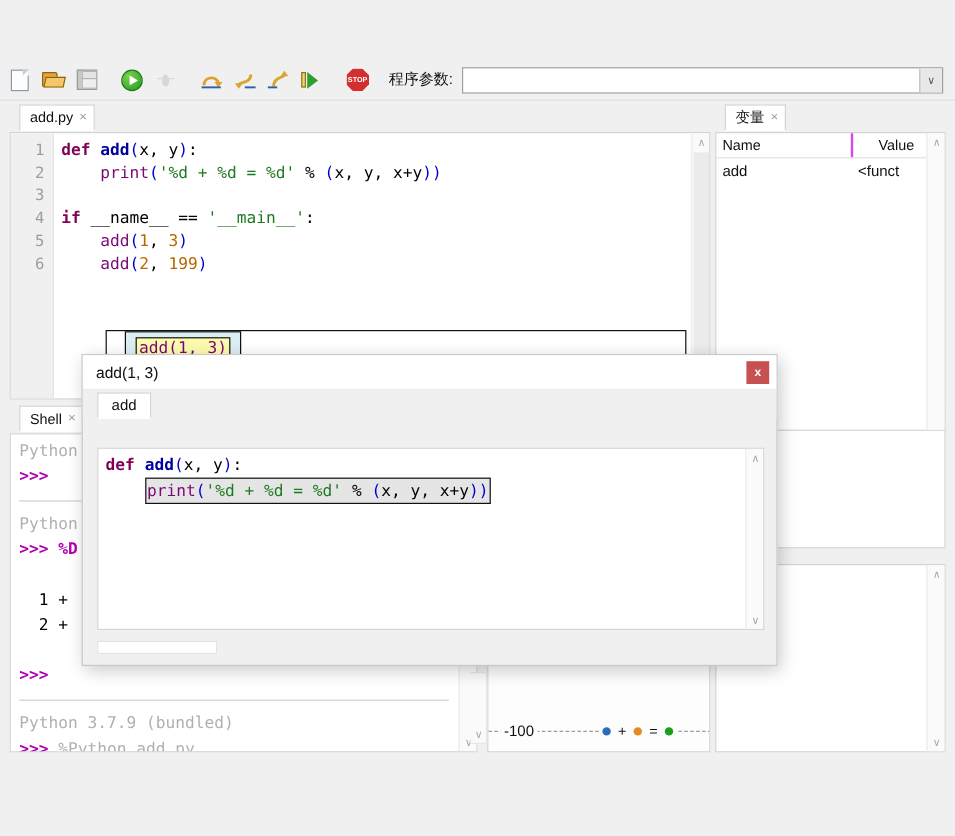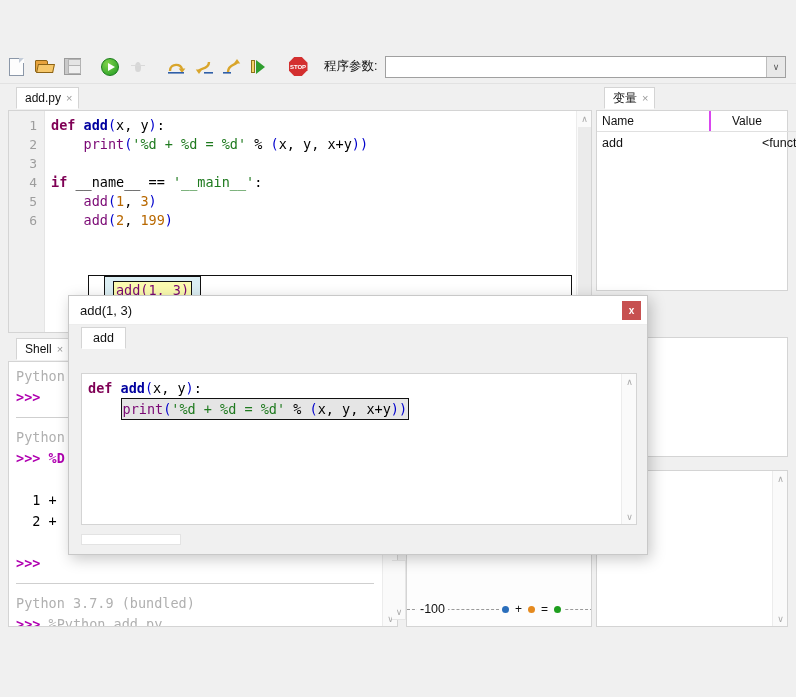--- a/index.html
+++ b/index.html
@@ -290,40 +290,40 @@
     background: #ebebeb;
   }
 
   
   .vars-panel {
     position: absolute; left: 596px; top: 86px;
     width: 192px; height: 247px;
   }
   .vars-body {
     position: absolute; left: 0; top: 24px;
-    width: 192px; height: 181px;
+    width: 192px; height: 249px;
     background: #fff;
     border: 1px solid #d4d4d4;
     display: flex;
   }
   .vars-grid { flex: 1; }
   .vars-head {
     display: flex; height: 21px;
     border-bottom: 1px solid #e0e0e0;
     font-size: 12px; color: #111;
     align-items: center;
   }
   .vars-head .c1 { width: 112px; padding-left: 5px; }
   .vars-head .c2 { flex: 1; padding-left: 21px; border-left: 2px solid #d946ef; height:100%; display:flex; align-items:center;}
   .vars-row {
     display: flex; height: 21px; align-items: center;
     font-size: 12.5px; color: #111;
   }
   .vars-row .c1 { width: 112px; padding-left: 5px; }
-  .vars-row .c2 { flex: 1; padding-left: 6px; overflow: hidden; white-space: nowrap; margin-left: 47px; }
+  .vars-row .c2 { flex: 1; padding-left: 6px; overflow: hidden; white-space: nowrap; }
 
   
   .shell-panel {
     position: absolute; left: 8px; top: 337px;
     width: 390px; height: 290px;
   }
   .shell-body {
     position: absolute; left: 0; top: 24px;
     width: 390px; height: 266px;
     background: #fff;

